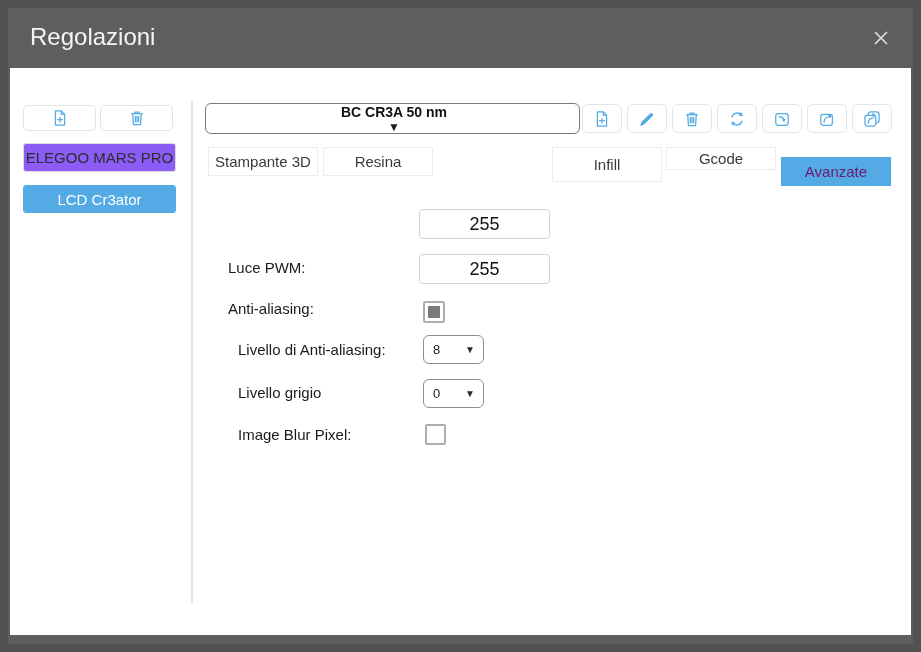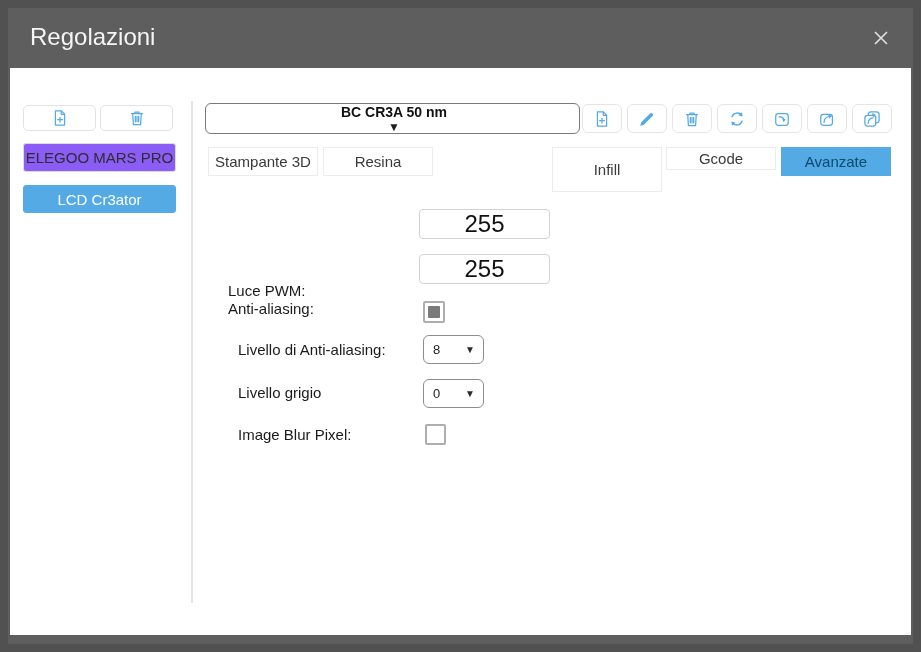--- a/index.html
+++ b/index.html
@@ -25,25 +25,25 @@
   .combo{display:flex;align-items:center;background:#fff;border:1px solid #797979;border-radius:6px;
          padding:0 14px 0 17px;cursor:pointer;}
   .combo-value{flex:1;font-size:14px;font-weight:700;color:#101010;}
   .combo-arrow{font-size:12px;color:#1c1c1c;}
   .tool-btn{display:flex;align-items:center;justify-content:center;background:#fff;
             border:1px solid #e5e5e5;border-radius:6px;cursor:pointer;padding:0;}
   
   .tab{display:flex;align-items:center;justify-content:center;background:#fff;
        border:1px solid #ececec;font-size:15px;color:#3a3a3a;cursor:pointer;
        font-family:"Liberation Sans",sans-serif;}
-  .tab[data-active="true"]{background:#53aae4;border-color:#53aae4;color:#0c4a6e;}
+  .tab[data-active="true"]{background:#53aae4;border-color:#53aae4;color:#701a75;margin-top:10px;}
   
   .form-label{font-size:15px;color:#1b1b1b;line-height:20px;white-space:nowrap;}
   .text-input{width:100%;height:100%;box-sizing:border-box;border:1px solid #d2d2d2;border-radius:4px;
-              text-align:center;font-size:24px;color:#111;font-family:"Liberation Sans",sans-serif;outline:none;}
+              text-align:center;font-size:18px;color:#111;font-family:"Liberation Sans",sans-serif;outline:none;}
   .checkbox{display:flex;align-items:center;justify-content:center;background:#fff;
             border:2px solid #aeaeae;border-radius:2px;cursor:pointer;}
   .cb-inner{display:none;width:12px;height:12px;background:#7a7a7a;border-radius:1px;}
   .checkbox[data-state="filled"] .cb-inner{display:block;}
   .dropdown{display:flex;align-items:center;background:#fff;border:1px solid #8d8d8d;border-radius:6px;
             padding:0 8px 0 9px;cursor:pointer;}
   .dd-value{flex:1;font-size:13px;color:#20242c;}
   .dd-arrow{font-size:10px;color:#2a2a2a;}
   svg{display:block;}
 </style>
@@ -143,35 +143,35 @@
         <polygon points="12,4.9 16.6,7 13.2,10" fill="#53aae4" stroke="none"></polygon>
       </svg>
     </button>
 
     <button class="tab abs" style="left:198px;top:79px;width:110px;height:29px;" data-active="false">
       <span>Stampante 3D</span>
     </button>
     <button class="tab abs" style="left:313px;top:79px;width:110px;height:29px;" data-active="false">
       <span>Resina</span>
     </button>
-    <button class="tab abs" style="left:542px;top:79px;width:110px;height:45px;" data-active="false">
+    <button class="tab abs" style="left:542px;top:79px;width:110px;height:35px;" data-active="false">
       <span>Infill</span>
     </button>
     <button class="tab abs" style="left:656px;top:79px;width:110px;height:23px;" data-active="false">
       <span>Gcode</span>
     </button>
     <button class="tab abs" style="left:771px;top:79px;width:110px;height:29px;" data-active="true">
       <span>Avanzate</span>
     </button>
 
     <div class="abs" style="left:409px;top:141px;width:131px;height:30px;">
       <input class="text-input" type="text" value="255" style="">
     </div>
 
-    <div class="form-label abs" style="left:218px;top:190px;margin-top:23px;">Luce PWM:</div>
+    <div class="form-label abs" style="left:218px;top:190px;">Luce PWM:</div>
     <div class="abs" style="left:409px;top:186px;width:131px;height:30px;">
       <input class="text-input" type="text" value="255" style="">
     </div>
 
     <div class="form-label abs" style="left:218px;top:231px;">Anti-aliasing:</div>
     <div class="checkbox abs" style="left:413px;top:233px;width:22px;height:22px;" data-state="filled">
       <div class="cb-inner"></div>
     </div>
 
     <div class="form-label abs" style="left:228px;top:272px;">Livello di Anti-aliasing:</div>

